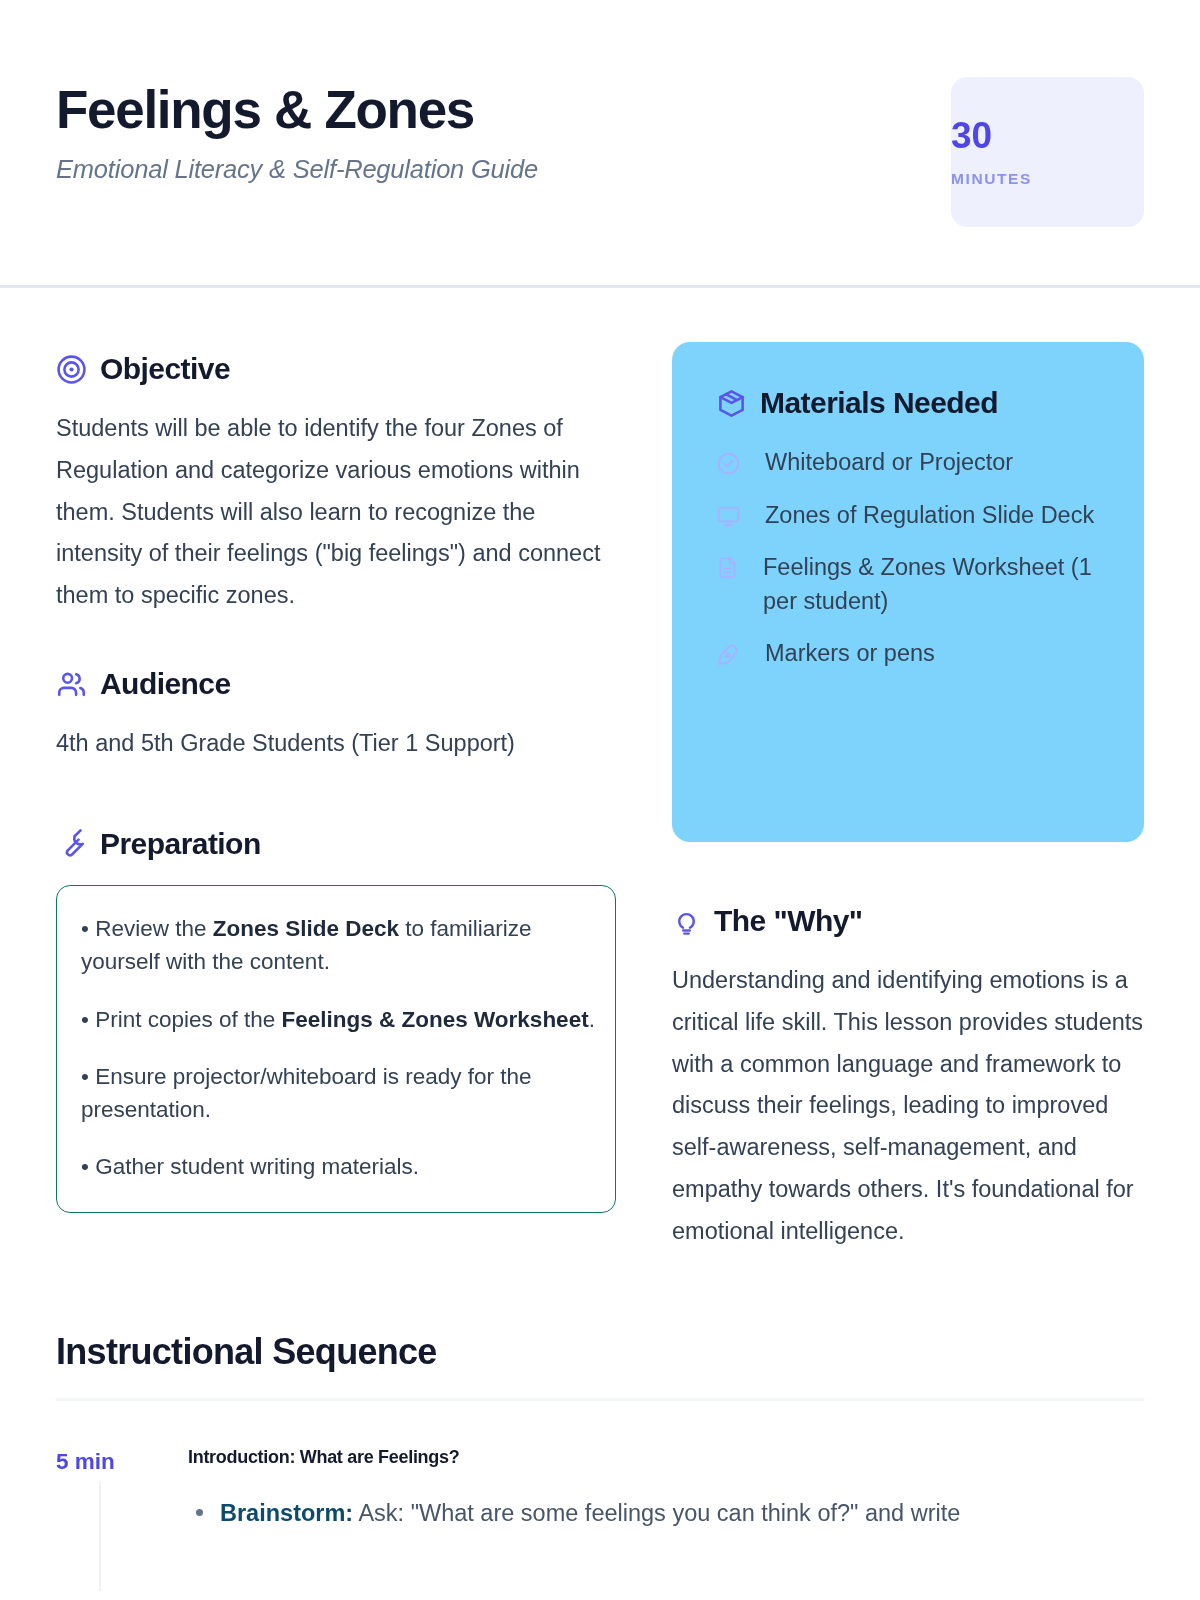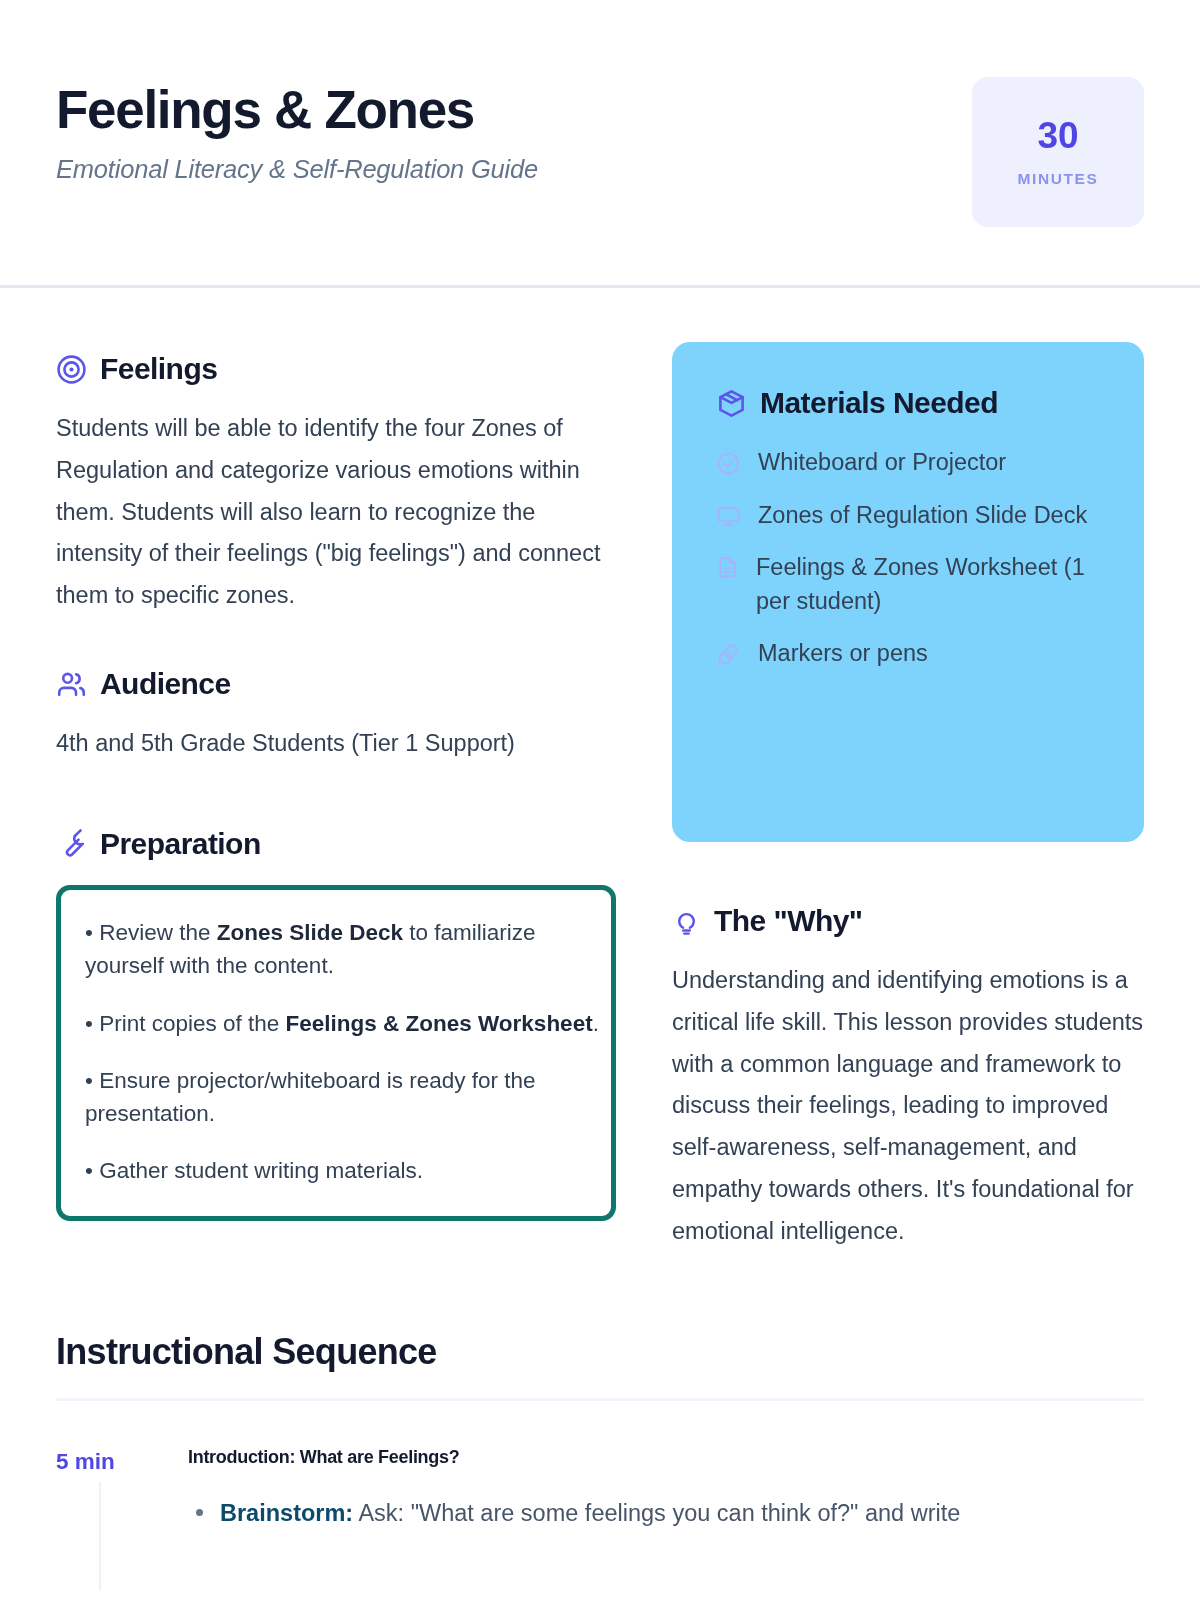--- a/index.html
+++ b/index.html
@@ -38,27 +38,26 @@
   .doc-subtitle {
     margin-top: 17px;
     font-size: 25.5px;
     font-style: italic;
     font-weight: 400;
     color: #64748b;
     letter-spacing: -0.2px;
   }
 
   .duration-badge {
-    width: 172px;
+    width: 193px;
     height: 150px;
     background: #eef0fd;
     border-radius: 16px;
     display: flex;
     flex-direction: column;
-    align-items: center;
     justify-content: center;
     flex: none;
   }
 
   .duration-value {
     font-size: 37px;
     font-weight: 700;
     color: #4f46e5;
     line-height: 1;
   }
@@ -117,21 +116,21 @@
   .block-objective .section-body { margin-top: 22px; }
 
   .block-audience { margin-top: 50px; }
   .block-audience .section-body { margin-top: 22px; }
 
   
   .block-prep { margin-top: 62px; }
 
   .prep-box {
     margin-top: 24px;
-    border: 5px solid #0f766e;
+    border: 1px solid #0f766e;
     border-radius: 14px;
     padding: 26px 11px 28px 24px;
   }
 
   .prep-item {
     font-size: 22.5px;
     line-height: 1.48;
     color: #334155;
     margin-bottom: 24px;
   }
@@ -150,21 +149,21 @@
   .materials-card .section-head h2 { font-size: 30px; }
 
   .materials-list {
     margin-top: 26px;
     list-style: none;
   }
 
   .material-item {
     display: flex;
     align-items: flex-start;
-    gap: 17px;
+    gap: 24px;
     margin-bottom: 19px;
     font-size: 23.5px;
     line-height: 1.43;
     color: #334155;
   }
   .material-item:last-child { margin-bottom: 0; }
   .material-item .icon { margin-top: 5px; }
 
   
   .block-why { margin-top: 62px; }
@@ -272,21 +271,21 @@
 
     <section class="block-objective">
       <div class="section-head">
         <span>
           <svg class="icon icon-accent" width="31" height="31" viewBox="0 0 24 24" fill="none" stroke="currentColor" stroke-width="2">
             <circle cx="12" cy="12" r="10"></circle>
             <circle cx="12" cy="12" r="5.5"></circle>
             <circle cx="12" cy="12" r="1.6" fill="currentColor" stroke="none"></circle>
           </svg>
         </span>
-        <h2>Feelings</h2>
+        <h2>Objective</h2>
       </div>
       <p class="section-body">Students will be able to identify the four Zones of Regulation and categorize various emotions within them. Students will also learn to recognize the intensity of their feelings ("big feelings") and connect them to specific zones.</p>
     </section>
 
     <section class="block-audience">
       <div class="section-head">
         <span>
           <svg class="icon icon-accent" width="31" height="31" viewBox="0 0 24 24" fill="none" stroke="currentColor" stroke-width="2" stroke-linecap="round" stroke-linejoin="round">
             <path d="M15.5 20v-1.8a3.6 3.6 0 0 0-3.6-3.6H6.1A3.6 3.6 0 0 0 2.5 18.2V20"></path>
             <circle cx="9" cy="7.2" r="3.4"></circle>

